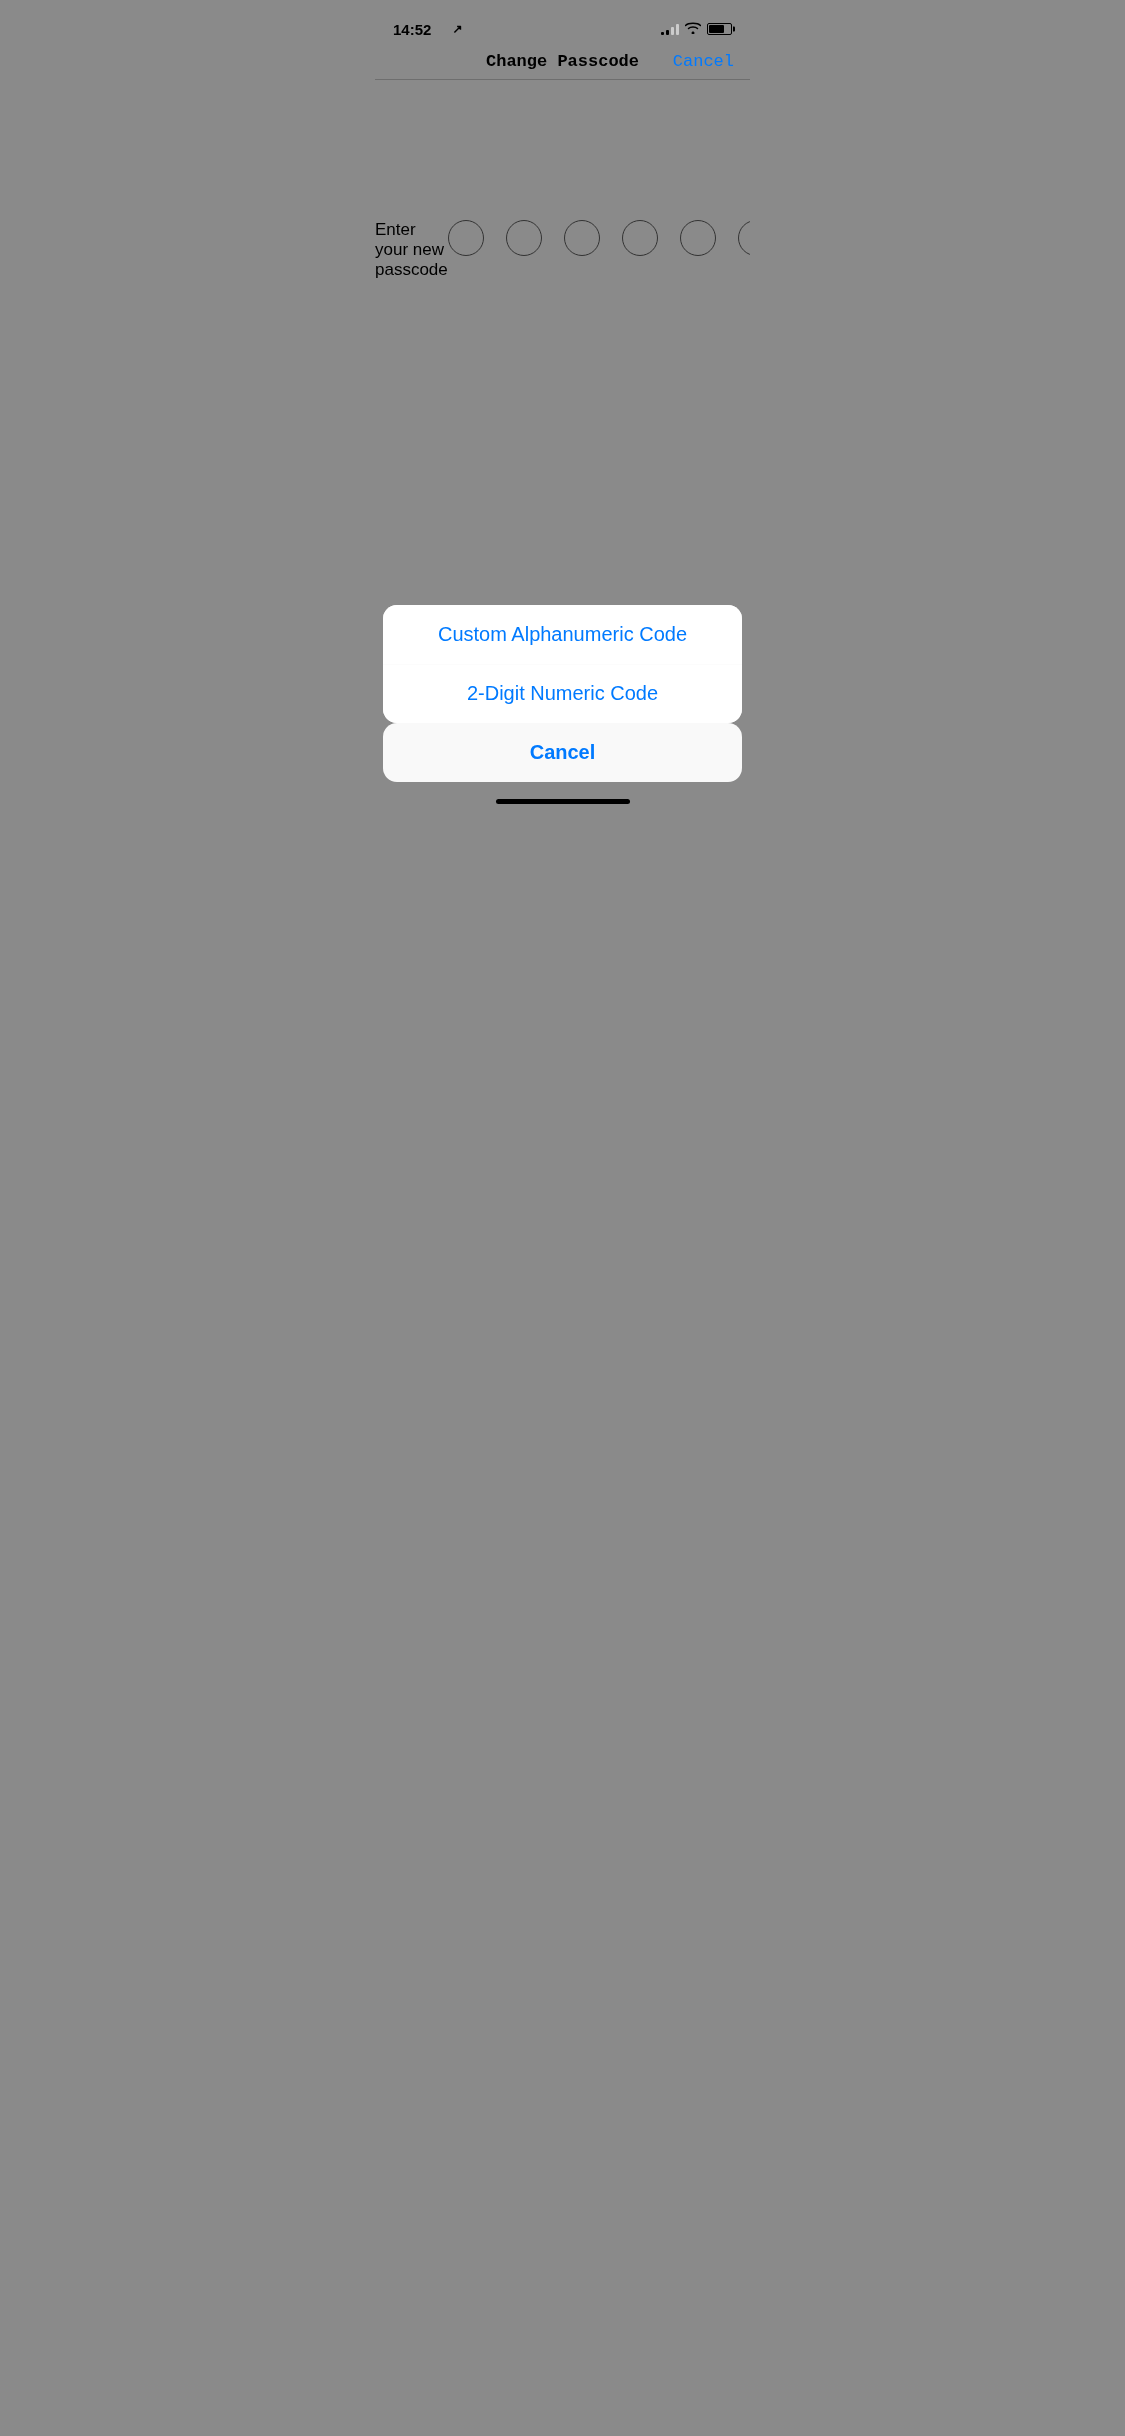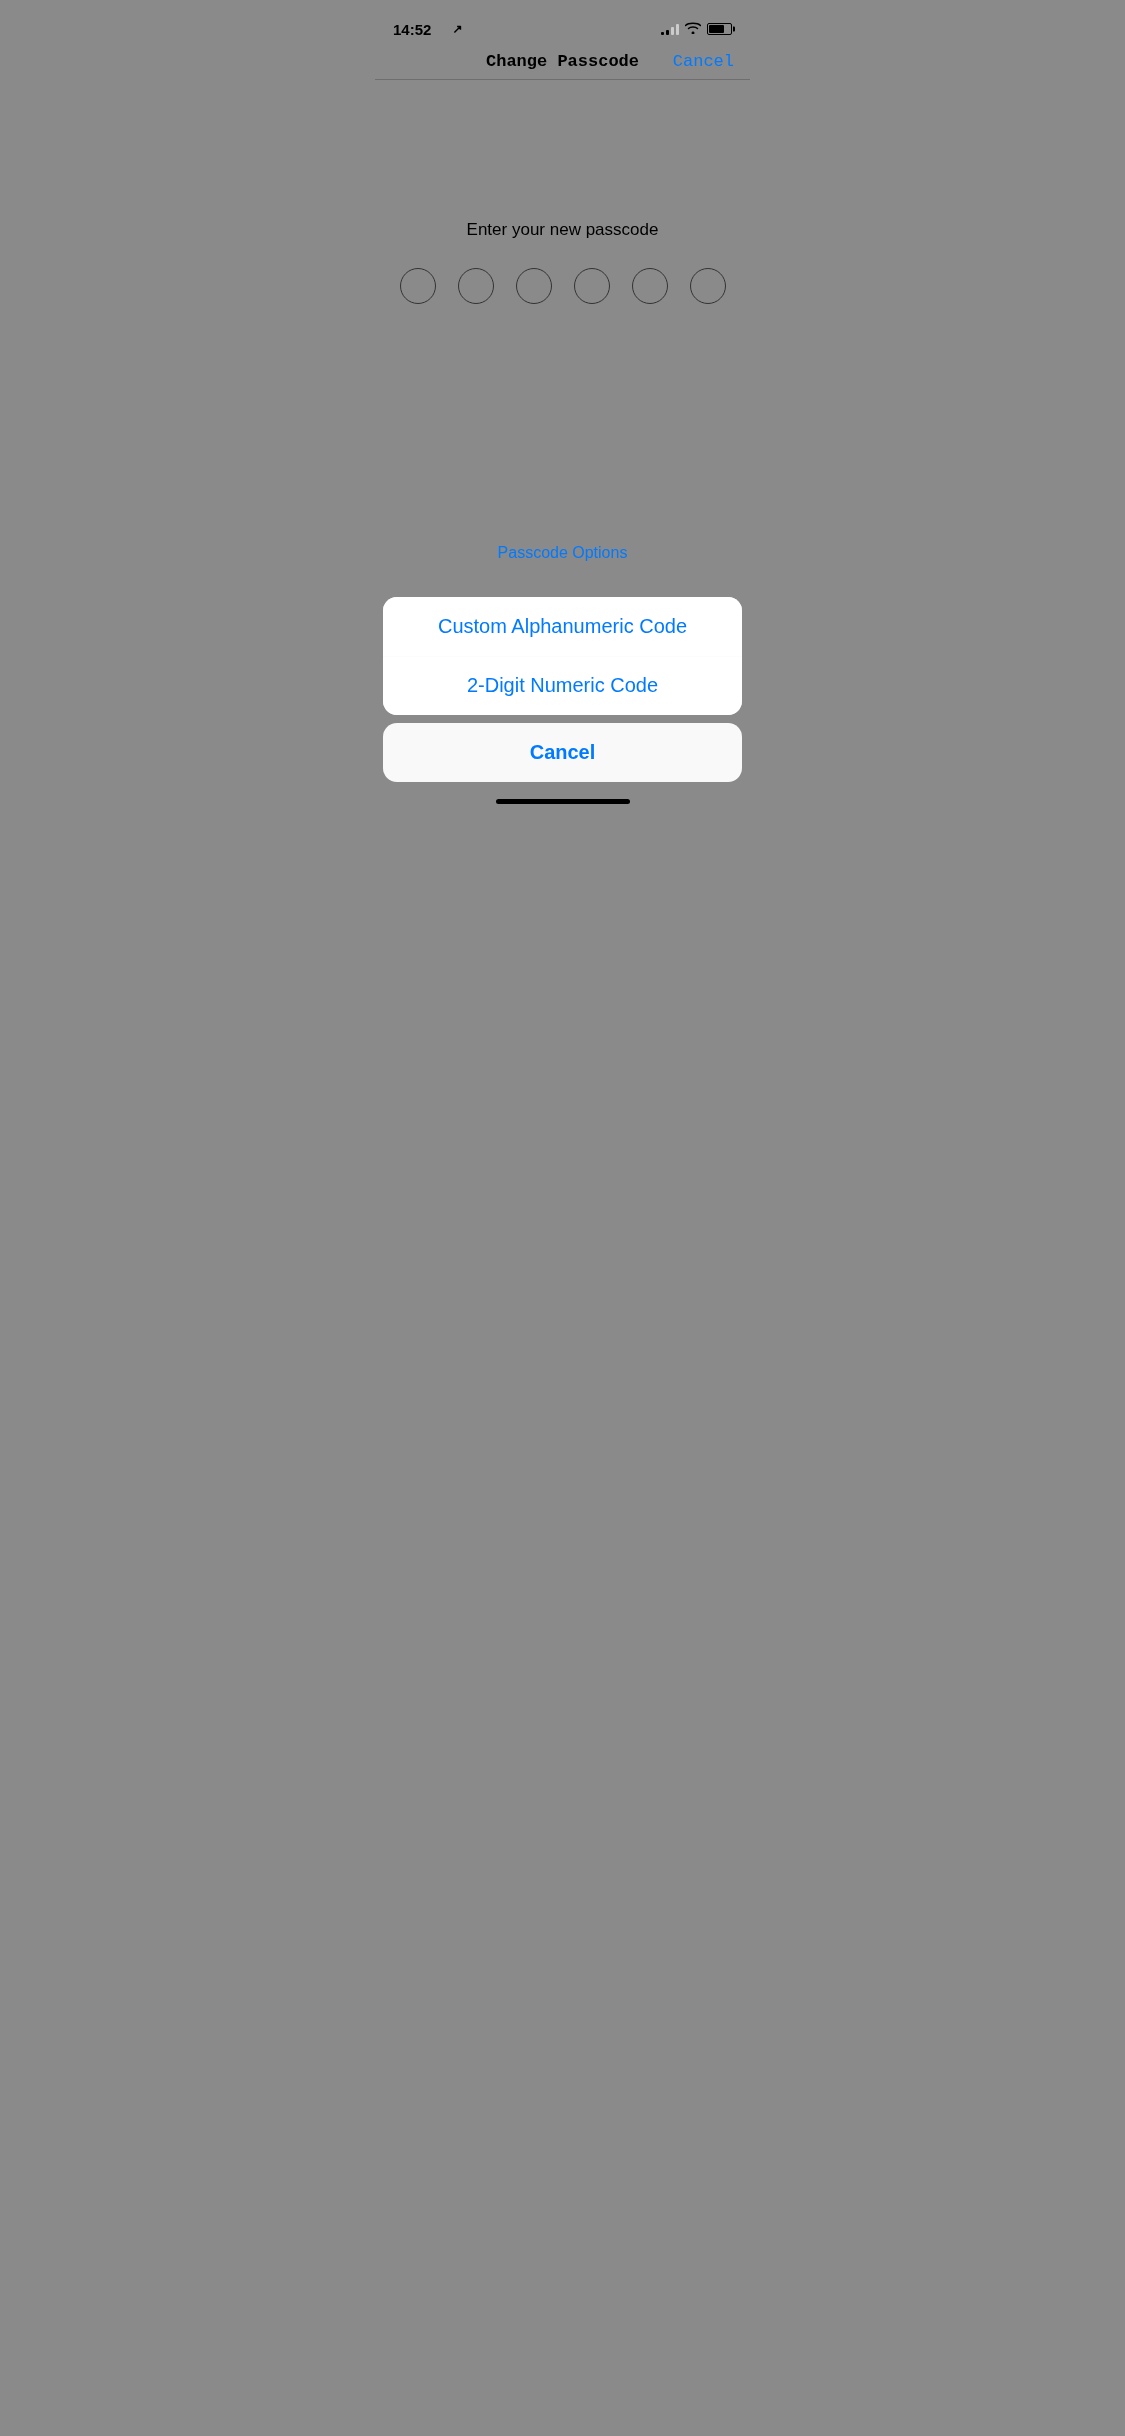--- a/index.html
+++ b/index.html
@@ -118,22 +118,20 @@
       right: 16px;
       font-size: 17px;
       color: #007AFF;
       font-weight: 400;
       cursor: pointer;
     }
 
     
     .main-content {
       display: flex;
-      flex-direction: column;
-      align-items: center;
       padding-top: 140px;
     }
 
     .passcode-prompt {
       font-size: 17px;
       color: #000;
       margin-bottom: 28px;
     }
 
     .passcode-dots {
@@ -160,21 +158,20 @@
 
     
     .action-sheet-overlay {
       position: absolute;
       bottom: 0;
       left: 0;
       right: 0;
       padding: 0 8px 30px 8px;
       display: flex;
       flex-direction: column;
-      gap: 8px;
     }
 
     .action-sheet-main {
       background: #f4f4f4;
       border-radius: 14px;
       overflow: hidden;
     }
 
     .action-sheet-item {
       display: flex;

